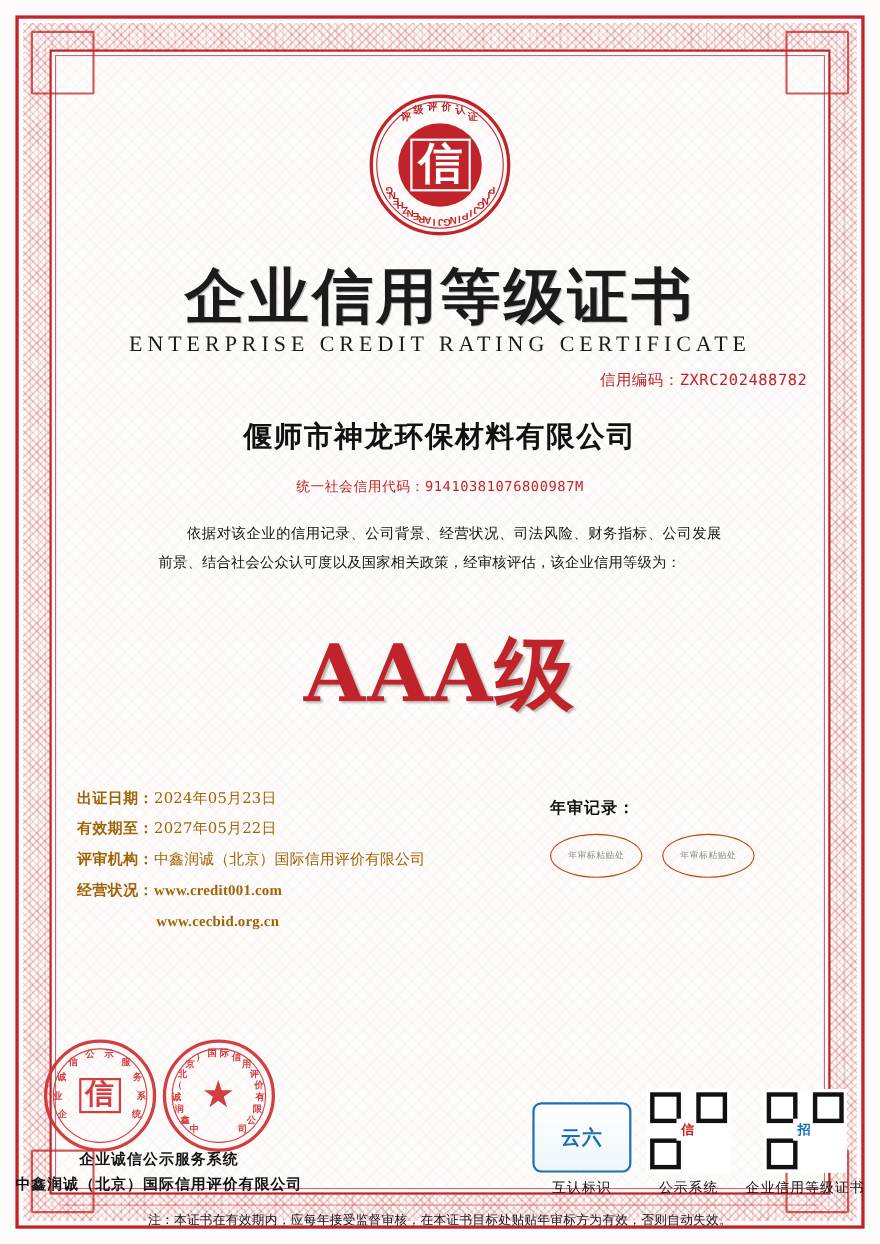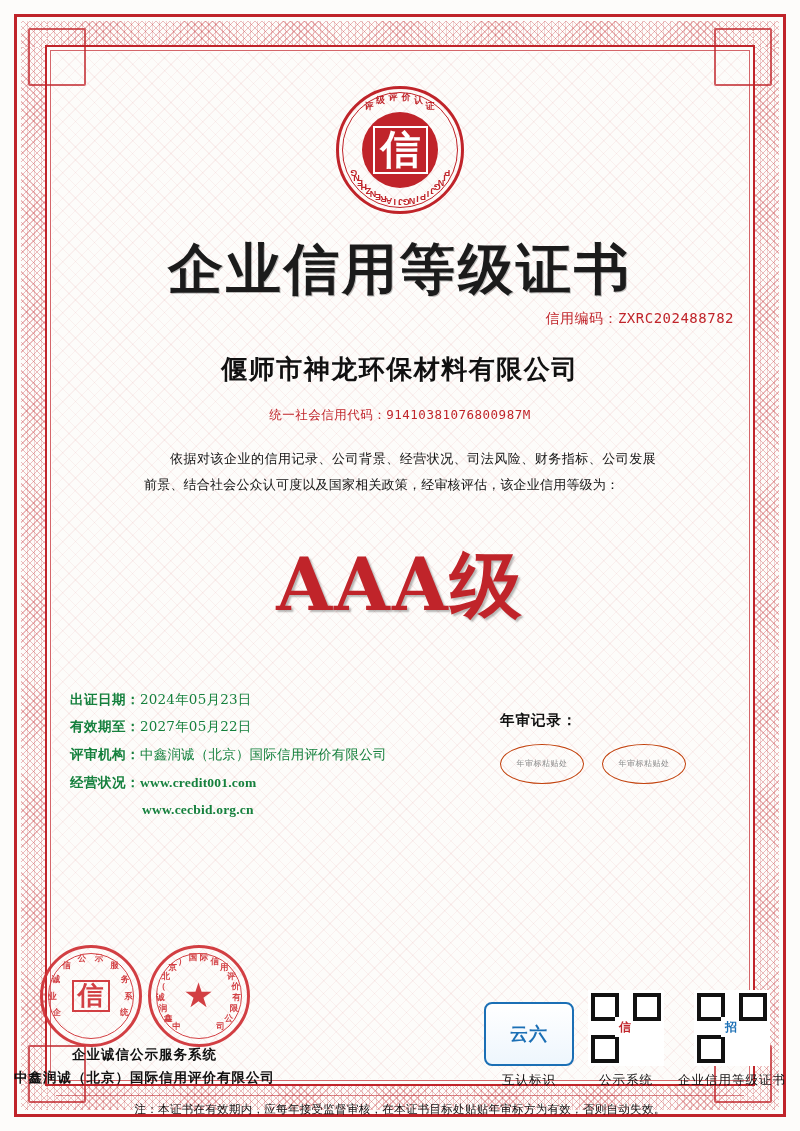--- a/index.html
+++ b/index.html
@@ -227,35 +227,35 @@
     width: 100%;
     display: flex;
     justify-content: space-between;
     align-items: flex-start;
     padding: 0 14px;
     box-sizing: border-box;
   }
   .details {
     font-family: "DejaVu Serif", serif;
     font-size: 13.5px;
-    color: #15803d;
+    color: #a16207;
     line-height: 2.05;
     white-space: nowrap;
   }
   .details .lbl { font-weight: bold; letter-spacing: 0.5px; }
   .details .val { letter-spacing: 0.2px; }
   .details .url {
     font-family: "Liberation Serif", serif;
     font-weight: bold;
   }
   .details .url-row {
     padding-left: 72px;
   }
   .review {
-    margin-top: 25px;
+    margin-top: 12px;
     margin-right: 44px;
     text-align: left;
   }
   .review-title {
     font-family: "DejaVu Serif", serif;
     font-weight: bold;
     font-size: 14.5px;
     color: #111;
     letter-spacing: 1px;
   }
@@ -499,20 +499,21 @@
           <span class="arc-ch" style="transform: rotate(231.2deg) translate(0px, -52px) rotate(-51.2deg) translate(-50%, -50%);">E</span>
           <span class="arc-ch" style="transform: rotate(237.6deg) translate(0px, -52px) rotate(-57.6deg) translate(-50%, -50%);">N</span>
           <span class="arc-ch" style="transform: rotate(244deg) translate(0px, -52px) rotate(-64deg) translate(-50%, -50%);">G</span>
         </div>
       <div class="emblem-core">
         <span>信</span>
       </div>
     </div>
 
     <div class="title-cn">企业信用等级证书</div>
+    <div class="title-en">ENTERPRISE CREDIT RATING CERTIFICATE</div>
 
     <div class="cert-no">
       <span>信用编码：</span><span class="num">ZXRC202488782</span>
     </div>
 
     <div class="company">偃师市神龙环保材料有限公司</div>
     <div class="uscc">
       <span>统一社会信用代码：</span><span class="mono">91410381076800987M</span>
     </div>
 

